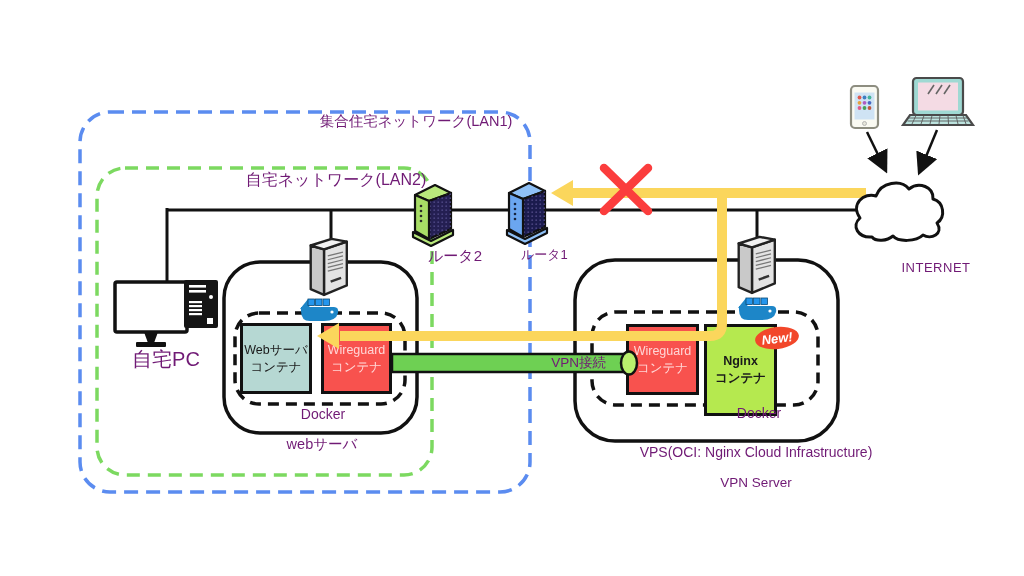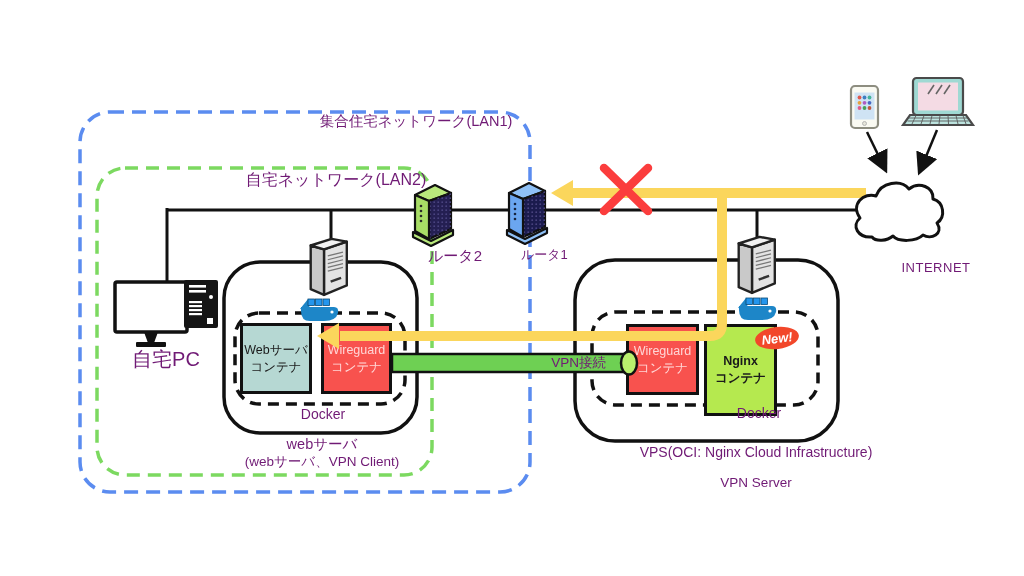--- a/index.html
+++ b/index.html
@@ -252,21 +252,20 @@
     </g>
   </svg>
 
   <div class="lbl centered" id="lan1-title">集合住宅ネットワーク(LAN1)</div>
   <div class="lbl centered" id="lan2-title">自宅ネットワーク(LAN2)</div>
   <div class="lbl" id="router2-label">ルータ2</div>
   <div class="lbl" id="router1-label">ルータ1</div>
   <div class="lbl centered" id="home-pc-label">自宅PC</div>
   <div class="lbl centered" id="docker-home-label">Docker</div>
   <div class="lbl centered" id="home-server-name">webサーバ</div>
-  <div class="lbl centered" id="home-server-sub">(webサーバ、VPN Client)</div>
   <div class="lbl" id="vpn-label">VPN接続</div>
   <div class="lbl centered" id="docker-vps-label">Docker</div>
   <div class="lbl centered" id="vps-name">VPS(OCI: Nginx Cloud Infrastructure)</div>
   <div class="lbl centered" id="vps-sub">VPN Server</div>
   <div class="lbl centered" id="internet-label">INTERNET</div>
   <div id="new-badge">New!</div>
 
 </div>
 
 </body></html>

